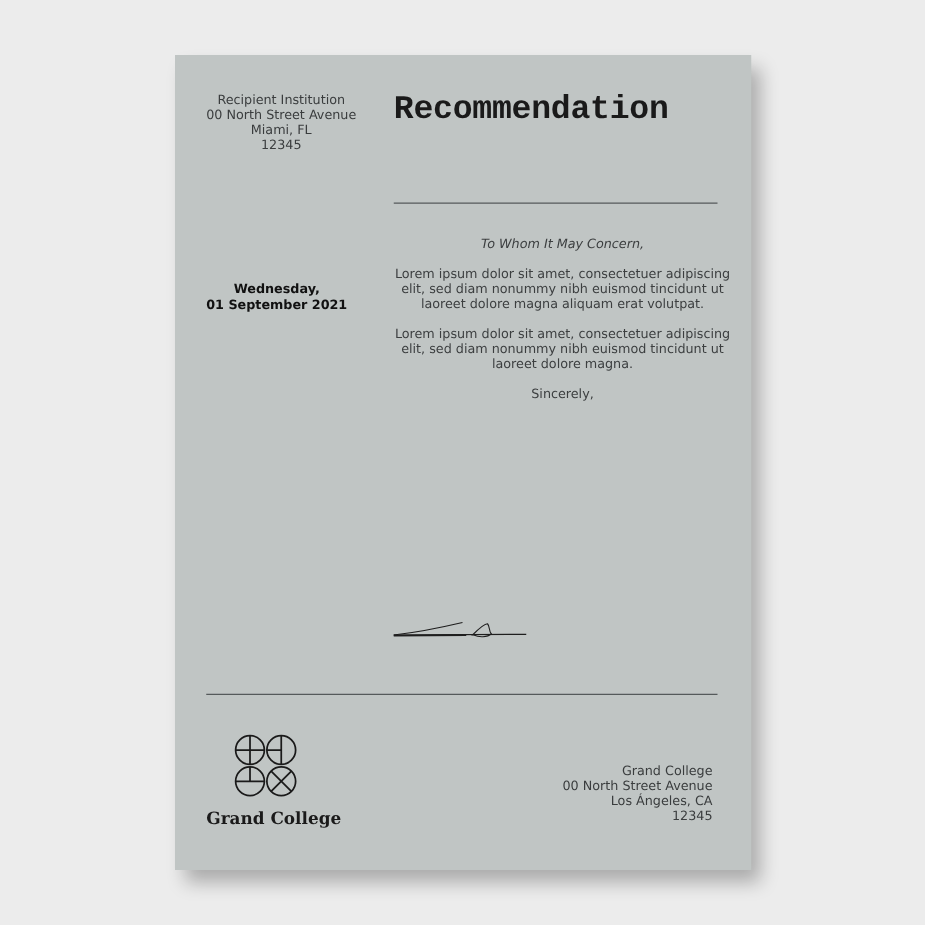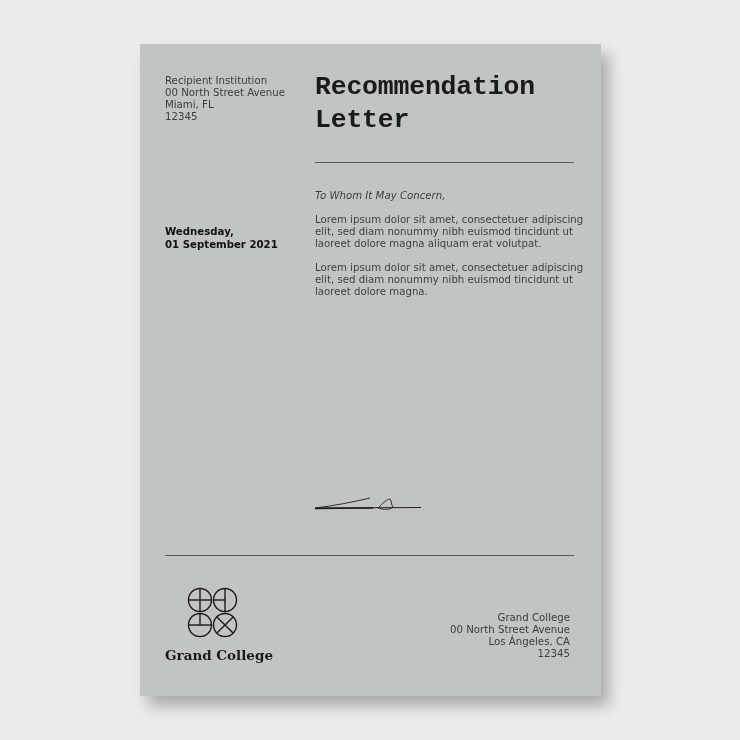--- a/index.html
+++ b/index.html
@@ -5,21 +5,21 @@
   html, body { margin:0; padding:0; }
   body {
     width:740px; height:740px; background:#ececec; position:relative; overflow:hidden;
     font-family:"DejaVu Sans", sans-serif;
   }
   .page {
     position:absolute; left:140px; top:44px; width:461px; height:652px;
     background:#c0c5c4;
     box-shadow: 8px 10px 14px rgba(0,0,0,0.28);
   }
-  .sans { font-family:"DejaVu Sans", sans-serif; }
+  .sans { font-family:"DejaVu Sans", sans-serif;text-align:center; }
   .serif { font-family:"DejaVu Serif", serif; }
   .recipient {
     position:absolute; left:25px; top:31px; font-size:10.2px; line-height:12px; color:#3a3d3e;
   }
   .recipient div { white-space:nowrap; }
   .title {
     position:absolute; left:175px; top:27px; font-size:26.5px; line-height:33px; font-weight:bold; color:#1a1a1a;
     letter-spacing:-0.2px;
   }
   .title div { white-space:nowrap;font-family:Liberation Mono, monospace; }
@@ -49,34 +49,34 @@
 
   <div class="recipient sans">
     <div>Recipient Institution</div>
     <div>00 North Street Avenue</div>
     <div>Miami, FL</div>
     <div>12345</div>
   </div>
 
   <div class="title serif">
     <div>Recommendation</div>
-    <div>Letter</div>
   </div>
 
   <div class="rule" style="left:175px; top:118px; width:259px;"></div>
 
   <div class="date sans">
     <div>Wednesday,</div>
     <div>01 September 2021</div>
   </div>
 
   <div class="body sans">
     <p class="italic">To Whom It May Concern,</p>
     <p>Lorem ipsum dolor sit amet, consectetuer adipiscing elit, sed diam nonummy nibh euismod tincidunt ut laoreet dolore magna aliquam erat volutpat.</p>
     <p>Lorem ipsum dolor sit amet, consectetuer adipiscing elit, sed diam nonummy nibh euismod tincidunt ut laoreet dolore magna.</p>
+    <p>Sincerely,</p>
   </div>
 
   <div class="sig">
     <svg width="110" height="22" viewBox="0 0 110 22">
       <path d="M2 15 C 20 13, 40 9, 57 5" stroke="#1e1e1e" stroke-width="0.9" fill="none"></path>
       <path d="M2 15 L 108 14.5" stroke="#1e1e1e" stroke-width="1" fill="none"></path>
       <path d="M2 15.5 L 60 15" stroke="#1e1e1e" stroke-width="1.6" fill="none"></path>
       <path d="M65 15 C 70 10, 74 6, 77 6 C 79 8, 78 12, 80 14 C 77 17, 70 17, 66 15 Z" stroke="#1e1e1e" stroke-width="0.9" fill="none"></path>
     </svg>
   </div>

